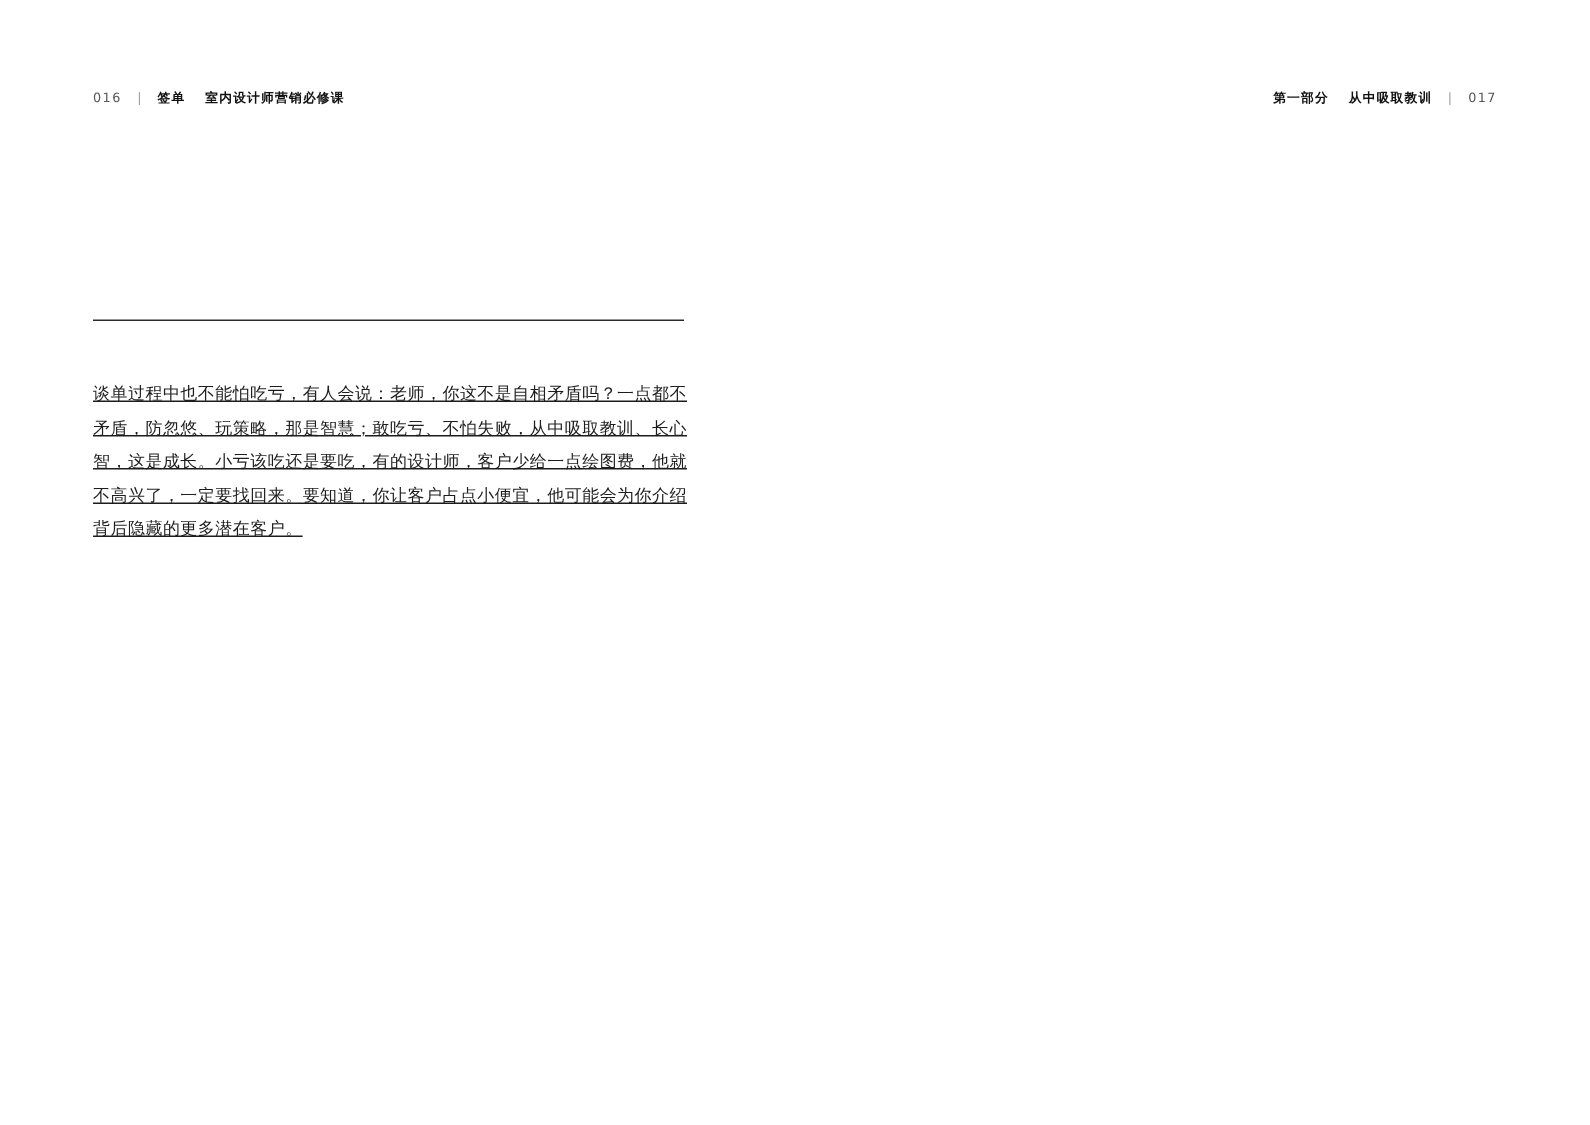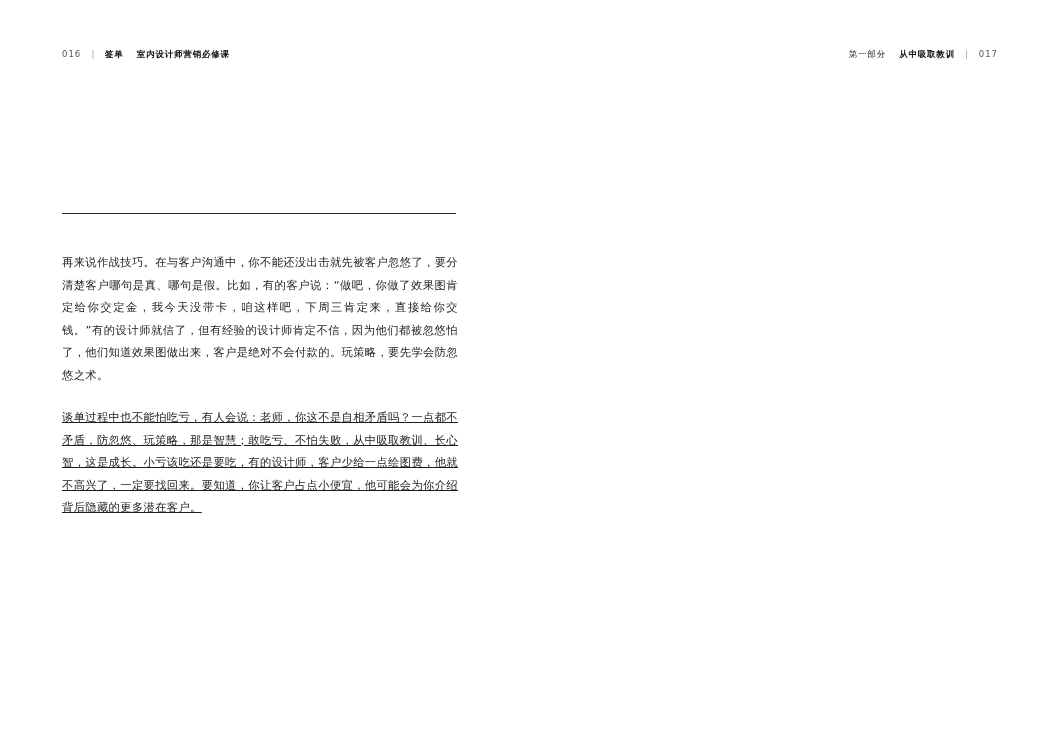--- a/index.html
+++ b/index.html
@@ -28,21 +28,21 @@
     width: 530px;
     height: 750px;
     box-sizing: border-box;
   }
   .page-left  { left: 0; }
   .page-right { left: 530px; }
 
   
   .runhead {
     position: absolute;
-    top: 48px;
+    top: 60px;
     font-size: 8.5px;
     letter-spacing: 0.5px;
     color: #111;
     white-space: nowrap;
     line-height: 12px;
   }
   .runhead-left  { left: 62px; }
   .runhead-right { right: 62px; text-align: right; }
   .runhead .folio {
     color: #555;
@@ -57,21 +57,21 @@
   .runhead .bookname {
     font-weight: bold;
     letter-spacing: 0.8px;
   }
   .runhead .chaptitle {
     font-weight: bold;
     letter-spacing: 0.8px;
     margin-left: 10px;
   }
   .runhead .sectitle {
-    font-weight: normal;
+    font-weight: bold;
     letter-spacing: 0.8px;
   }
 
   
   .rule-left {
     position: absolute;
     left: 62px;
     top: 213px;
     width: 394px;
     height: 1px;
@@ -105,21 +105,20 @@
     <div class="runhead runhead-left">
       <span class="folio">016</span>
       <span class="sep">|</span>
       <span class="bookname">签单</span>
       <span class="chaptitle">室内设计师营销必修课</span>
     </div>
 
     <div class="rule-left"></div>
 
     <div class="col col-left">
-      <p>再来说作战技巧。在与客户沟通中，你不能还没出击就先被客户忽悠了，要分清楚客户哪句是真、哪句是假。比如，有的客户说：“做吧，你做了效果图肯定给你交定金，我今天没带卡，咱这样吧，下周三肯定来，直接给你交钱。”有的设计师就信了，但有经验的设计师肯定不信，因为他们都被忽悠怕了，他们知道效果图做出来，客户是绝对不会付款的。玩策略，要先学会防忽悠之术。</p>
       <p>谈单过程中也不能怕吃亏，有人会说：老师，你这不是自相矛盾吗？一点都不矛盾，防忽悠、玩策略，那是智慧；敢吃亏、不怕失败，从中吸取教训、长心智，这是成长。小亏该吃还是要吃，有的设计师，客户少给一点绘图费，他就不高兴了，一定要找回来。要知道，你让客户占点小便宜，他可能会为你介绍背后隐藏的更多潜在客户。</p>
     </div>
   </div>
 
   <div class="page page-right">
 
     <div class="runhead runhead-right">
       <span class="sectitle">第一部分</span>
       <span class="chaptitle">从中吸取教训</span>
       <span class="sep">|</span>

